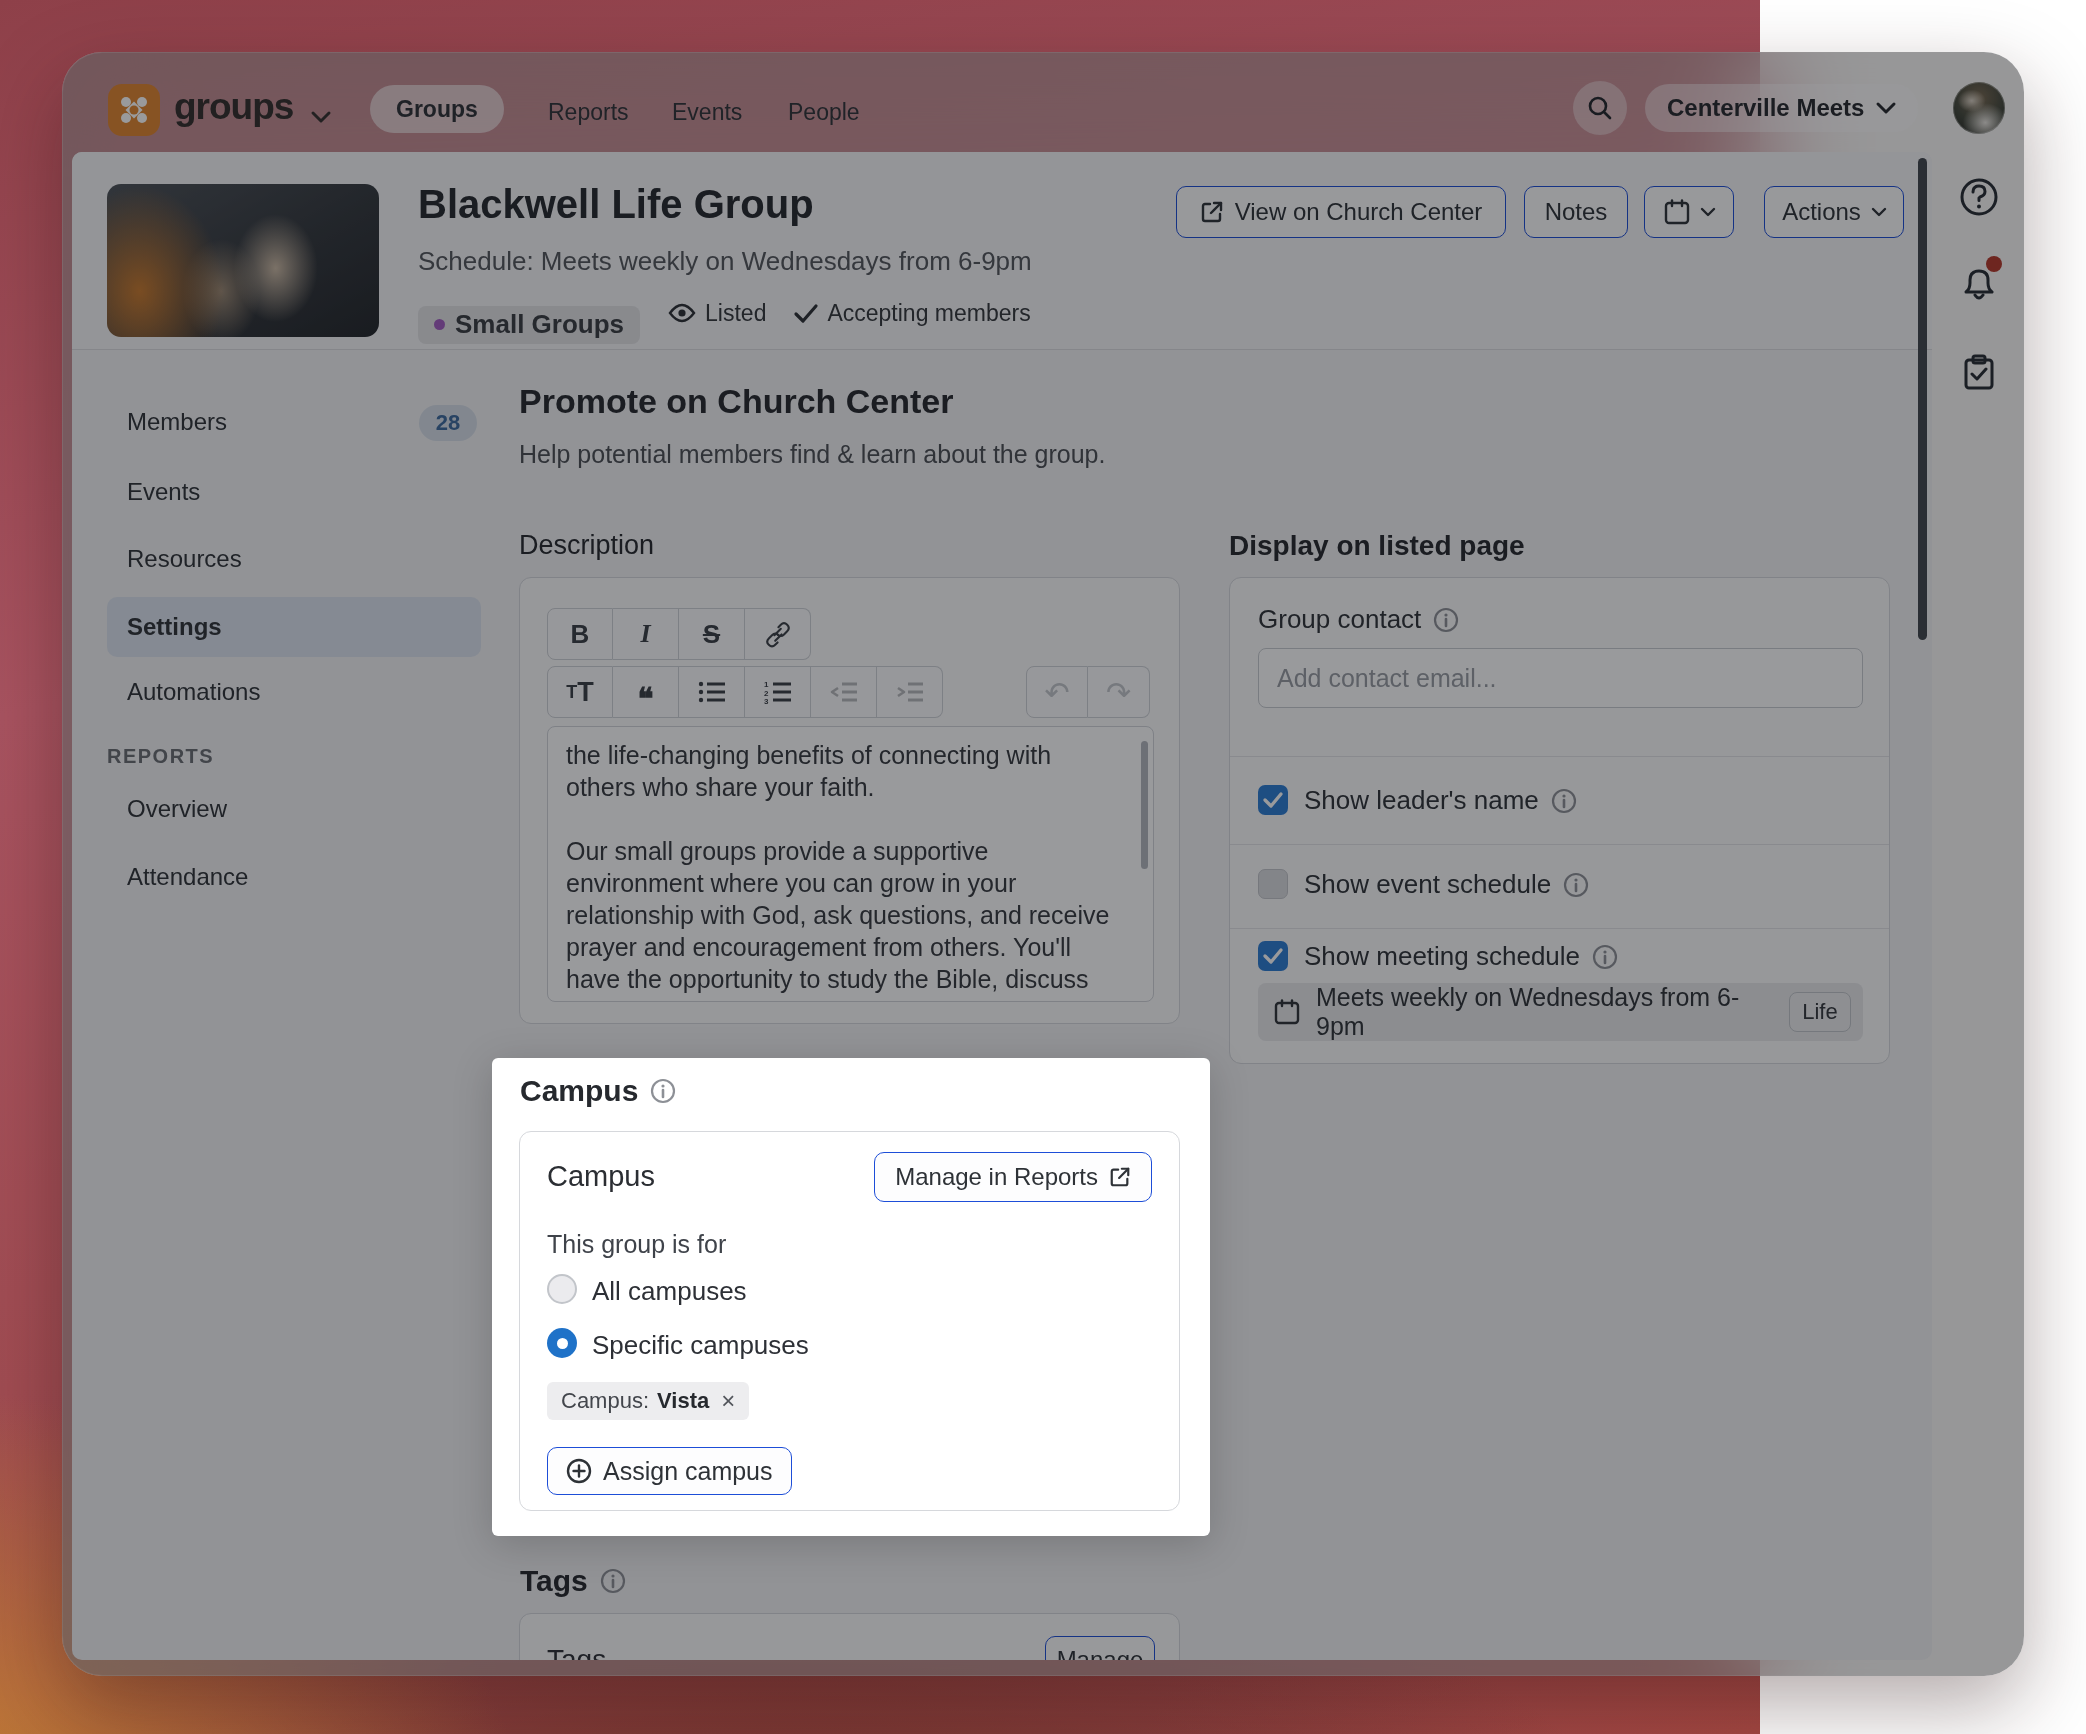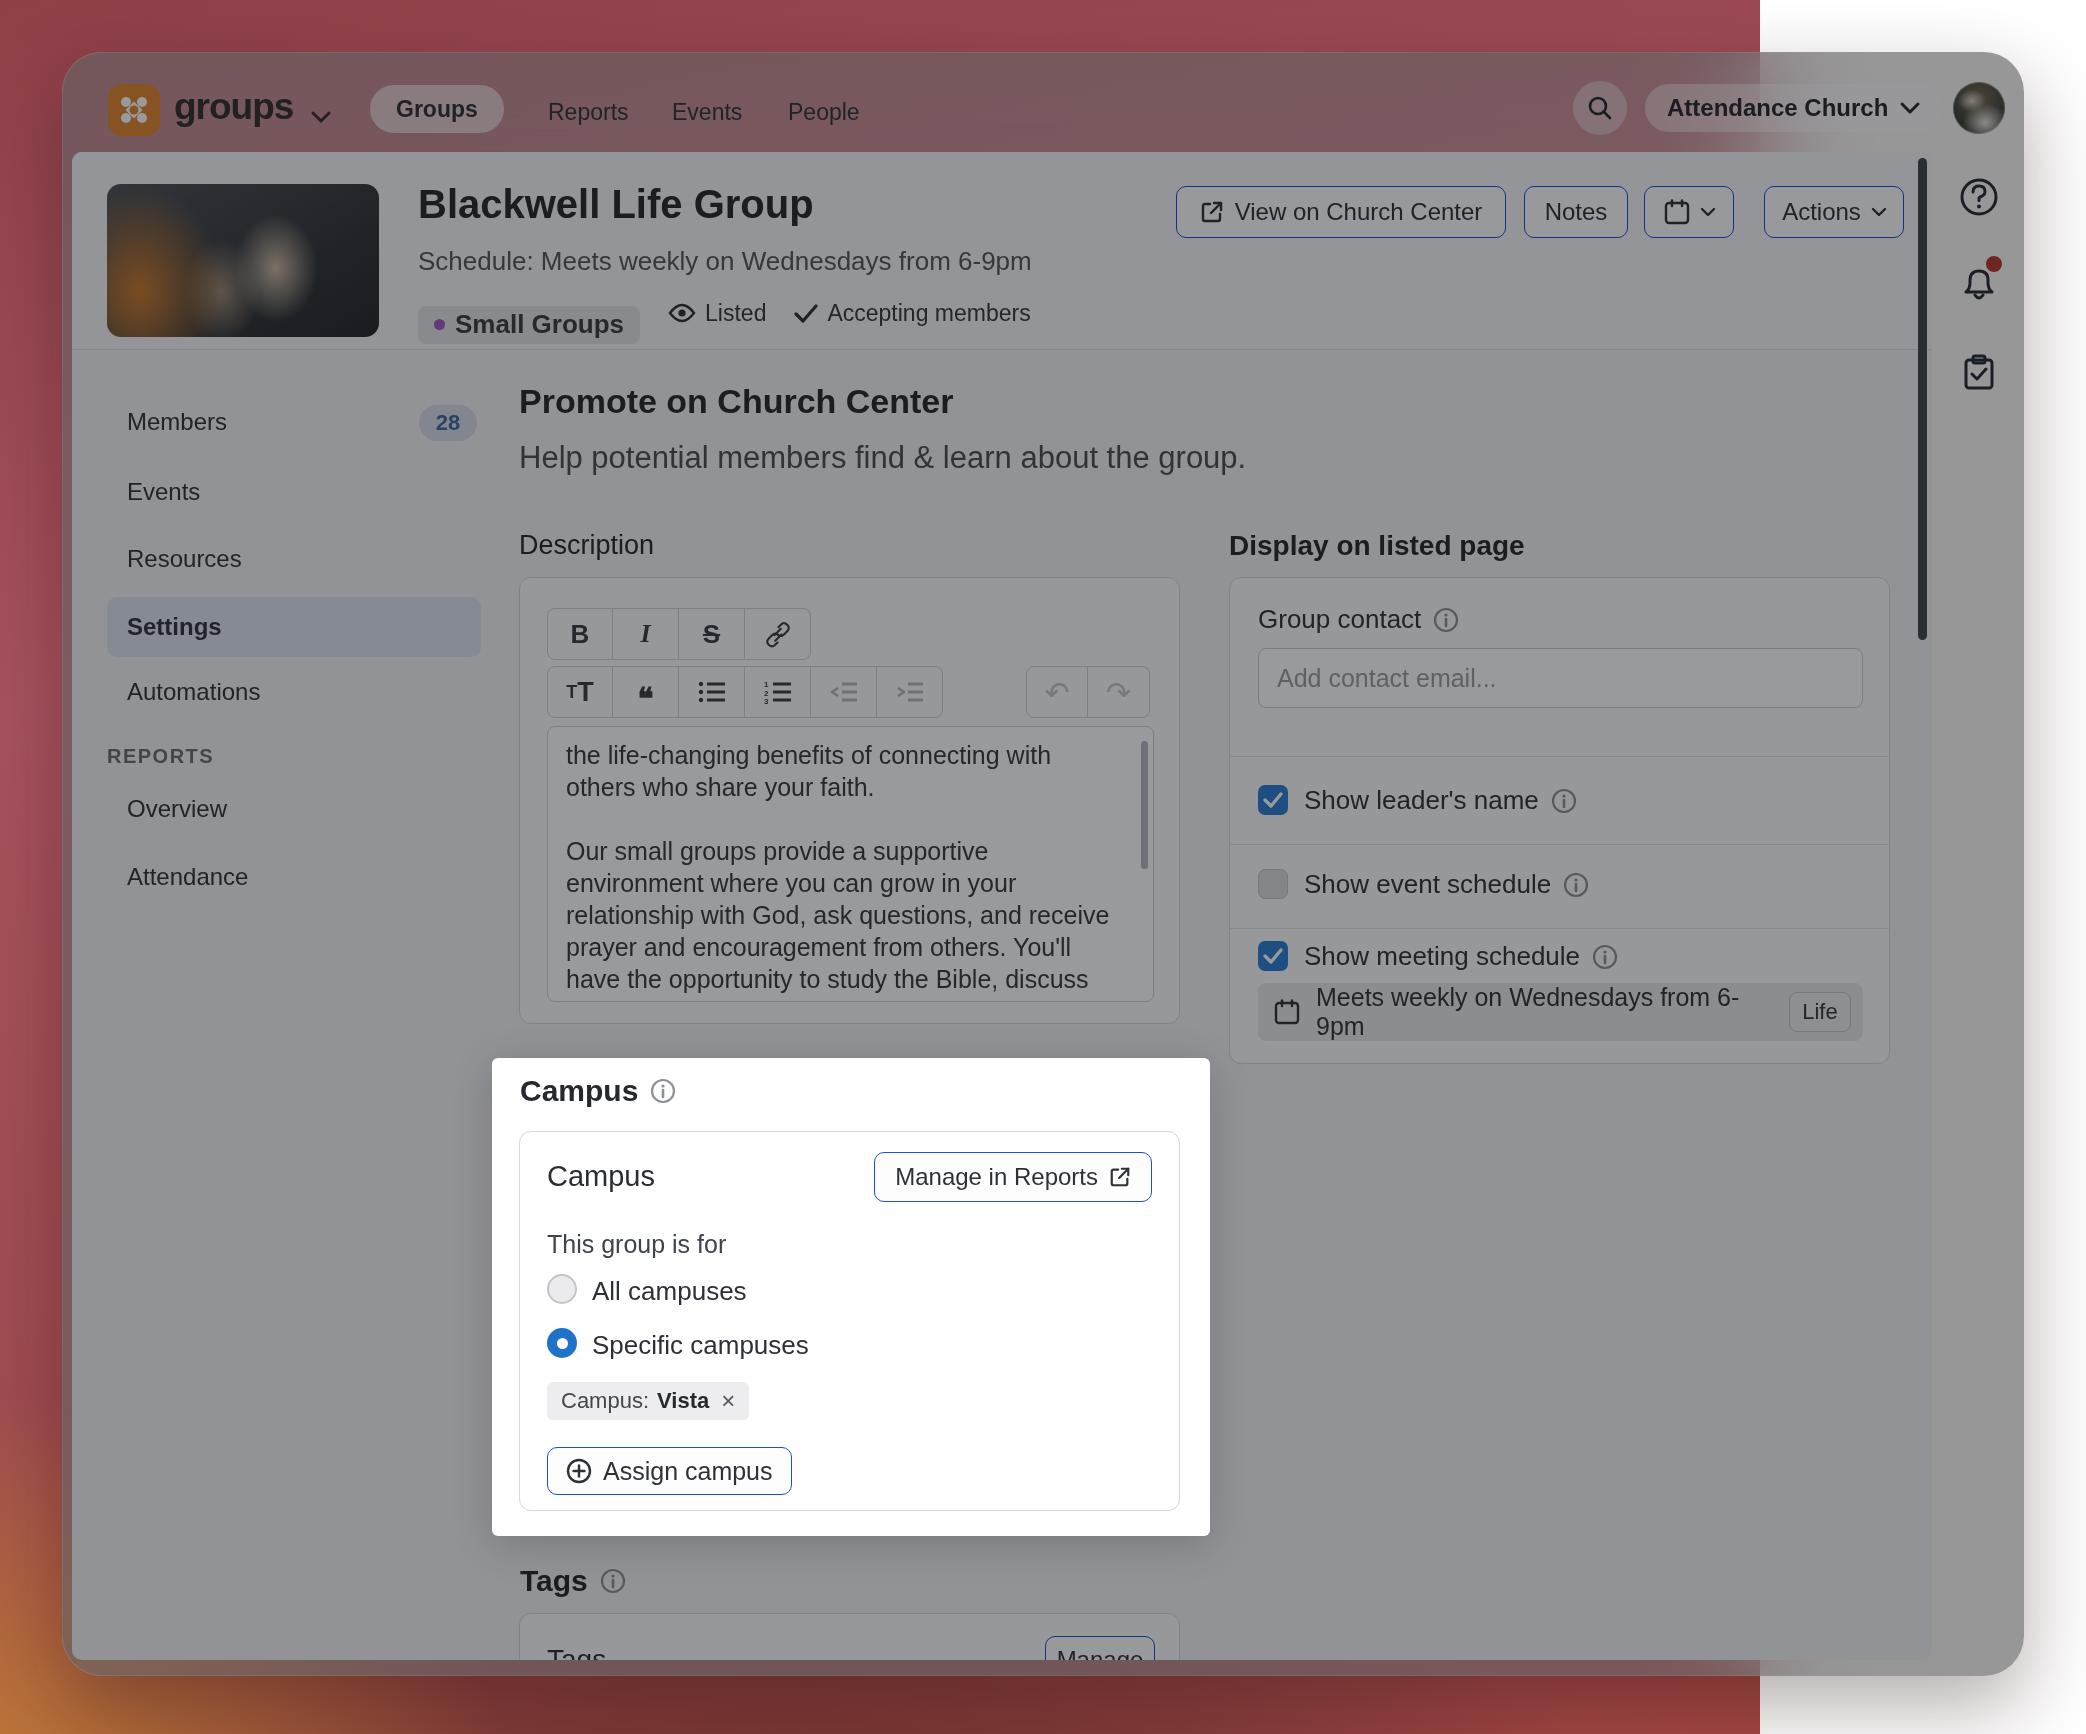--- a/index.html
+++ b/index.html
@@ -82,21 +82,21 @@
   .side-pill{ position:absolute; left:35px; width:374px; height:60px; background:#dde4ef; border-radius:10px; }
   .count-badge{ position:absolute; left:347px; width:58px; height:36px; border-radius:18px;
     background:#d7dfe9; color:#3d6a9e; font-size:22px; font-weight:600;
     display:flex; align-items:center; justify-content:center; }
   .side-section{ position:absolute; left:35px; font-size:20px; font-weight:700; letter-spacing:1.5px; color:#6a6d73; }
 
   
   .card{ position:absolute; background:#fbfbfc; border:1px solid #d6d8dc; border-radius:12px; }
   .h2{ position:absolute; font-size:34px; font-weight:700; color:#26292e; }
   .h3{ position:absolute; font-size:28px; font-weight:600; color:#26292e; display:flex; align-items:center; gap:12px; }
-  .sub{ position:absolute; font-size:31px; color:#4b4e54; }
+  .sub{ position:absolute; font-size:25px; color:#4b4e54; }
   .info-i{ flex:0 0 auto; }
 
   
   .tb-group{ position:absolute; display:flex; }
   .tb-btn{ width:66px; height:52px; background:#fcfcfd; border:1px solid #cfd2d7; border-left-width:0;
     display:flex; align-items:center; justify-content:center; font-size:26px; font-weight:700; color:#3a3e45; }
   .tb-btn:first-child{ border-left-width:1px; border-radius:8px 0 0 8px; }
   .tb-btn:last-child{ border-radius:0 8px 8px 0; }
   .tb-btn.muted{ color:#c3c6cb; }
   .tb-btn.muted svg{ opacity:.35; }
@@ -164,21 +164,21 @@
       <div class="nav-link" style="left:610px;">Events</div>
       <div class="nav-link" style="left:726px;">People</div>
 
       <div class="search-circle">
         <svg width="26" height="26" viewBox="0 0 26 26">
           <circle cx="11" cy="11" r="8" fill="none" stroke="#23262b" stroke-width="2.6"></circle>
           <line x1="17" y1="17" x2="23" y2="23" stroke="#23262b" stroke-width="2.6" stroke-linecap="round"></line>
         </svg>
       </div>
       <div class="org-pill">
-        <span>Attendance Church</span>
+        <span>Centerville Meets</span>
         <svg width="20" height="13" viewBox="0 0 20 13">
           <polyline points="2,2 10,10 18,2" fill="none" stroke="#26292e" stroke-width="3" stroke-linecap="round" stroke-linejoin="round"></polyline>
         </svg>
       </div>
       <div class="avatar"></div>
     </div>
 
     <div class="rail-icon" style="top:124px;">
       <svg width="42" height="42" viewBox="0 0 42 42">
         <circle cx="21" cy="21" r="17" fill="none" stroke="#272c33" stroke-width="3"></circle>

